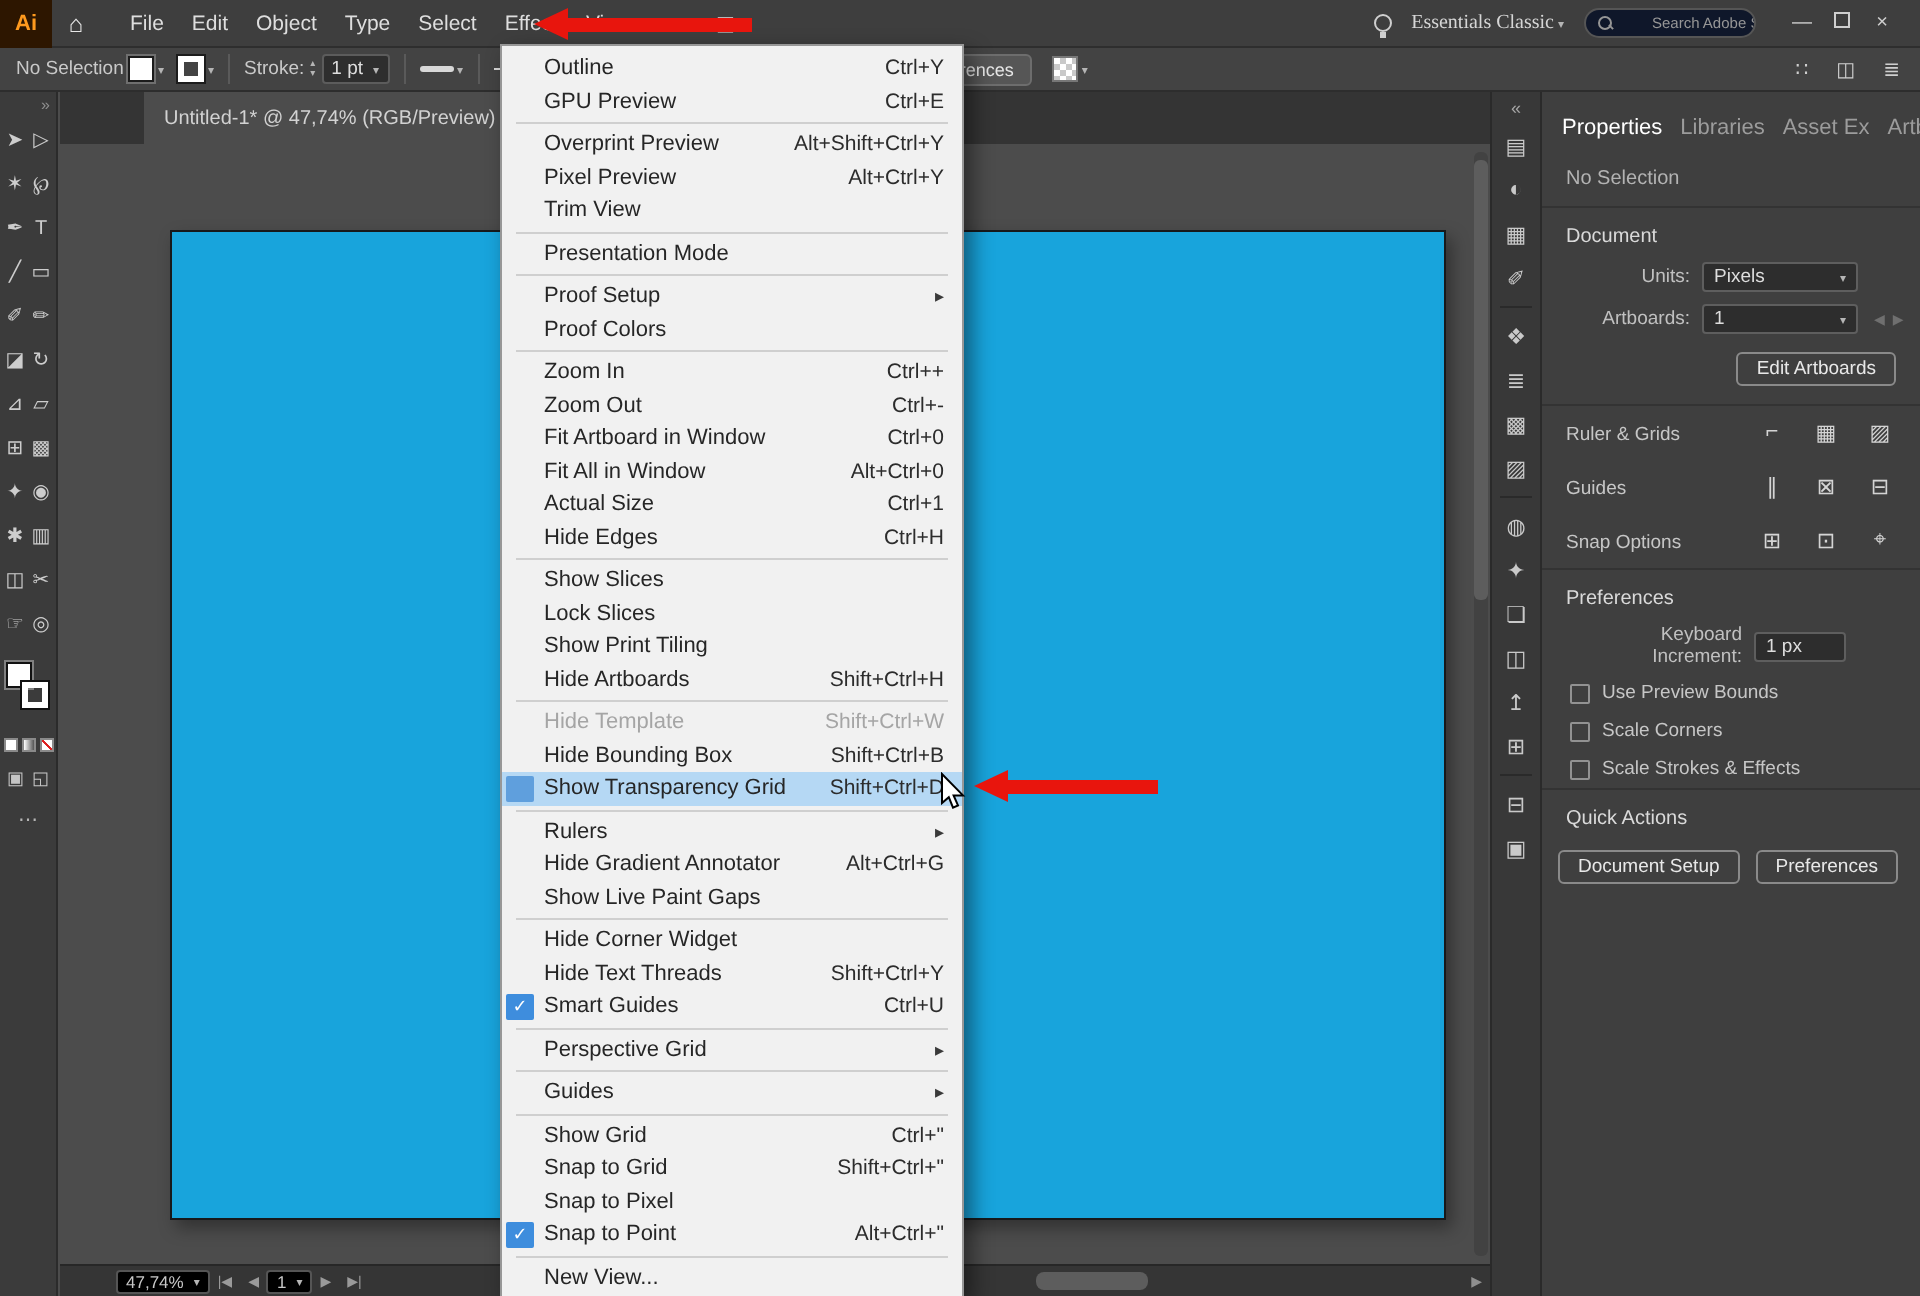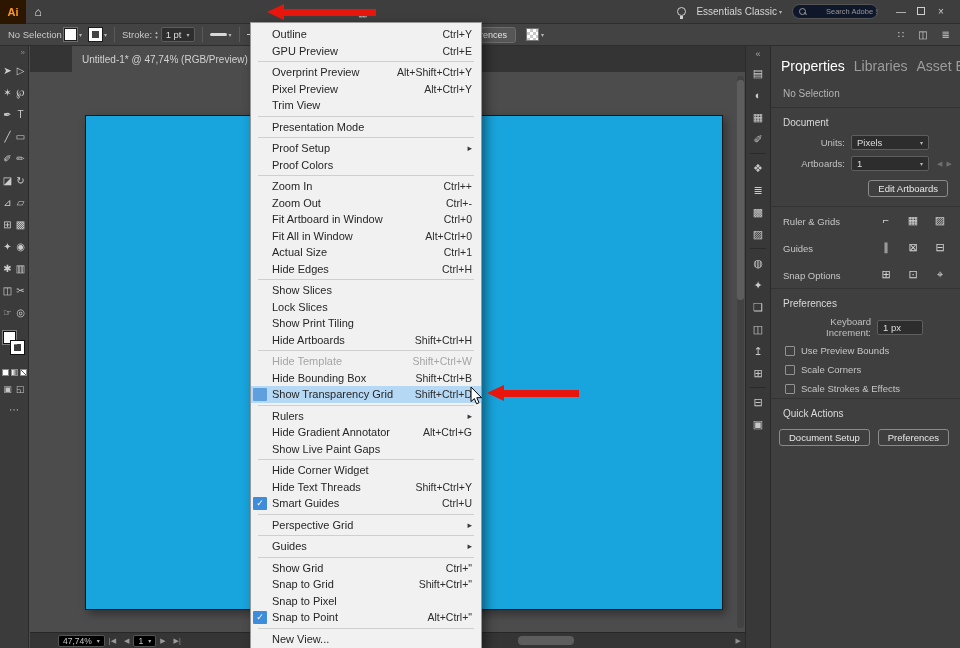--- a/index.html
+++ b/index.html
@@ -9,21 +9,21 @@
   
   .titlebar{position:absolute;left:0;top:0;width:960px;height:24px;background:#3e3e3e;border-bottom:1px solid #2e2e2e;display:flex;align-items:center;color:#dedede;font-size:10.5px;z-index:10;}
   .ai-logo{width:26px;height:24px;background:#2d1600;color:#ff9a1e;font-weight:bold;font-size:11px;display:flex;align-items:center;justify-content:center;}
   .home-ic{width:24px;text-align:center;font-size:12px;color:#e8e8e8;}
   .menubar{display:flex;margin-left:8px;height:24px;align-items:center;}
   .menu{padding:0 7px;line-height:24px;cursor:default;}
   .arrange-docs{position:absolute;left:358px;top:0;height:24px;display:flex;align-items:center;color:#dcdcdc;font-size:10px;}
   .tb-right{margin-left:auto;display:flex;align-items:center;gap:10px;padding-right:6px;}
   .bulb{position:relative;width:9px;height:9px;border:1px solid #cfcfcf;border-radius:50%;}
   .bulb:after{content:"";position:absolute;left:2px;top:8px;width:3px;height:3px;background:#cfcfcf;}
-  .workspace{display:flex;align-items:center;font-size:10px;color:#d6d6d6;}
+  .workspace{display:flex;align-items:center;font-size:10px;color:#d6d6d6;font-family:Liberation Serif, serif;}
   .search{display:flex;align-items:center;gap:20px;width:86px;height:15px;background:#0f172a;border:1px solid #555;border-radius:8px;padding:0 6px;color:#969696;font-size:7.5px;white-space:nowrap;overflow:hidden;}
   .mag{position:relative;width:7px;height:7px;flex:0 0 auto;}
   .mag:before{content:"";position:absolute;left:0;top:0;width:5px;height:5px;border:1px solid #969696;border-radius:50%;}
   .mag:after{content:"";position:absolute;left:4.5px;top:4.5px;width:3px;height:1px;background:#969696;transform:rotate(45deg);}
   .winbtns{display:flex;align-items:center;gap:6px;padding:0 6px;}
   .winbtn{width:14px;text-align:center;color:#cfcfcf;font-size:10px;}
   .maxbox{width:8px;height:8px;border:1px solid #cfcfcf;}
 
   
   .controlbar{position:absolute;left:0;top:24px;width:960px;height:22px;background:#434343;border-bottom:1px solid #2d2d2d;display:flex;align-items:center;font-size:9.5px;color:#c9c9c9;z-index:9;}
@@ -73,21 +73,21 @@
   .hscroll-right{position:absolute;right:4px;top:4px;font-size:7px;color:#8f8f8f;}
 
   
   .dockstrip{position:absolute;left:745px;top:46px;width:26px;bottom:0;background:#383838;border-left:1px solid #2a2a2a;border-right:1px solid #2a2a2a;z-index:4;}
   .dock-collapse{text-align:center;color:#a8a8a8;font-size:9px;padding:3px 0;}
   .dock-icon{height:22px;display:flex;align-items:center;justify-content:center;color:#c9c9c9;font-size:11px;}
   .dock-sep{height:1px;background:#2a2a2a;margin:3px 4px;}
 
   
   .rightpanel{position:absolute;left:771px;top:46px;width:189px;bottom:0;background:#3f3f3f;z-index:4;color:#c6c6c6;}
-  .ptabs{display:flex;gap:9px;padding:12px 8px 8px 10px;font-size:14px;color:#9c9c9c;white-space:nowrap;overflow:hidden;}
+  .ptabs{display:flex;gap:9px;padding:12px 8px 8px 10px;font-size:11px;color:#9c9c9c;white-space:nowrap;overflow:hidden;}
   .ptab.active{color:#fff;}
   .pnosel{padding:6px 12px 8px;font-size:10px;color:#b3b3b3;}
   .pdiv{height:1px;background:#333;}
   .phead{font-size:10px;color:#dadada;padding:9px 12px 4px;}
   .prow{display:flex;align-items:center;padding:3px 10px 3px 12px;}
   .plabel{width:62px;text-align:right;margin-right:6px;font-size:9.5px;color:#c0c0c0;flex:0 0 auto;}
   .pfield{flex:0 0 auto;width:78px;display:flex;align-items:center;justify-content:space-between;background:#2d2d2d;border:1px solid #5e5e5e;border-radius:2px;height:15px;padding:0 5px;font-size:9.5px;color:#ddd;}
   .abnav{margin-left:8px;color:#6f6f6f;font-size:7px;letter-spacing:4px;}
   .pbtn{background:transparent;border:1px solid #8a8a8a;border-radius:3px;color:#e8e8e8;font-size:9.5px;padding:2px 9px;white-space:nowrap;}
   .editab-row{padding:6px 12px 9px;display:flex;justify-content:flex-end;}
@@ -116,20 +116,29 @@
   .arrow-body{position:absolute;height:7px;background:#e8150d;z-index:60;}
   .arrow-head{position:absolute;width:0;height:0;border-top:8px solid transparent;border-bottom:8px solid transparent;border-right:17px solid #e8150d;z-index:60;}
   .cursor{position:absolute;z-index:70;}
 </style>
 </head>
 <body>
 
 <div class="titlebar">
   <div class="ai-logo">Ai</div>
   <div class="home-ic">⌂</div>
+  <div class="menubar">
+      <span class="menu">File</span>
+      <span class="menu">Edit</span>
+      <span class="menu">Object</span>
+      <span class="menu">Type</span>
+      <span class="menu">Select</span>
+      <span class="menu">Effect</span>
+      <span class="menu">View</span>
+    </div>
   <div class="arrange-docs">
     <span>▦</span>
       <span class="chev">▾</span>
   </div>
   <div class="tb-right">
     <span class="bulb"></span>
     <span class="workspace">
       <span>Essentials Classic</span>
         <span class="chev">▾</span>
     </span>

